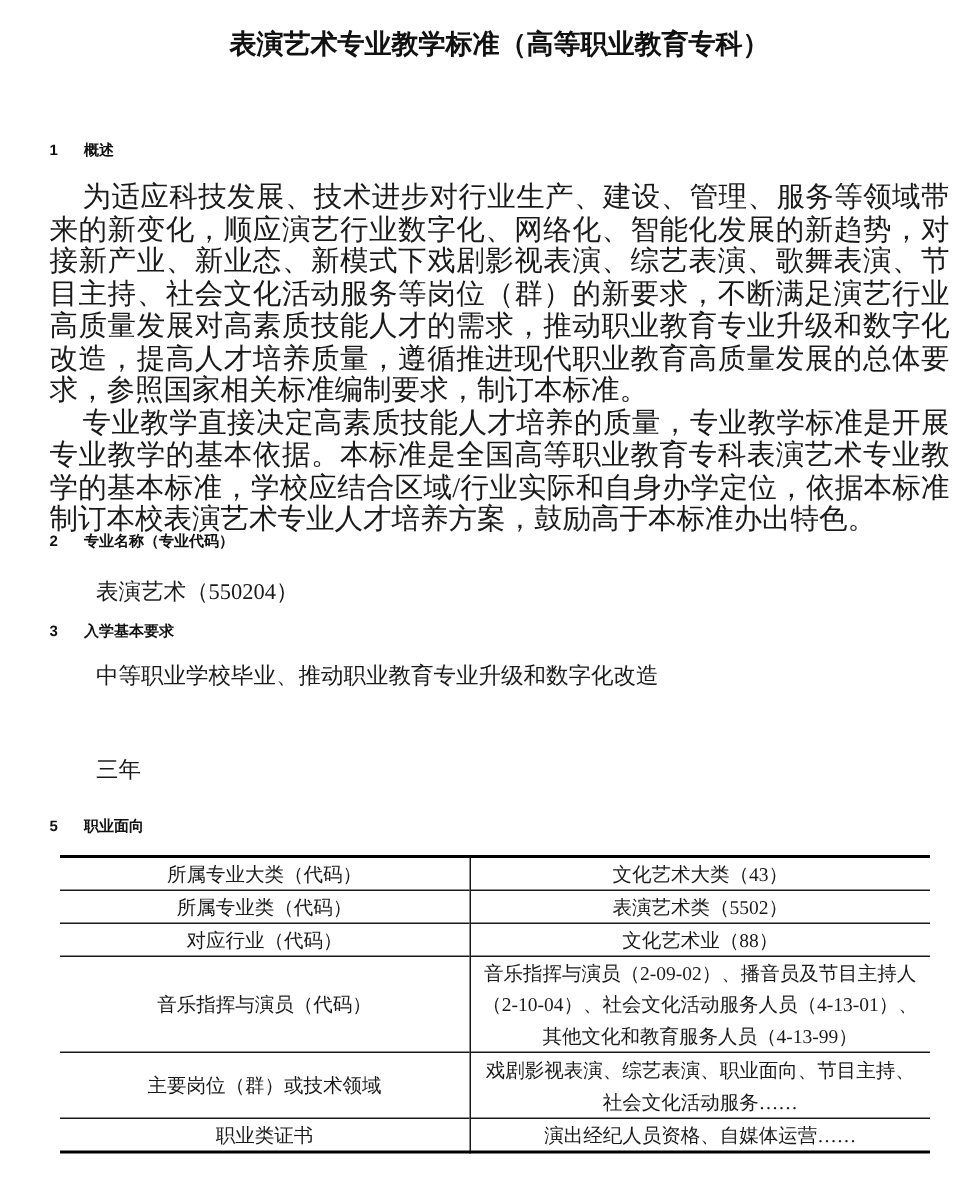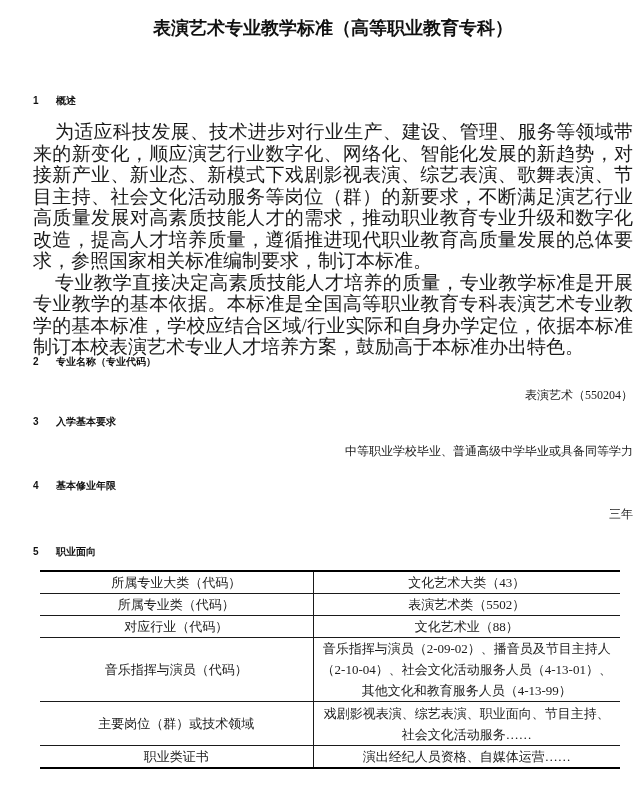--- a/index.html
+++ b/index.html
@@ -10,21 +10,21 @@
     height: 787px;
     background: #ffffff;
     color: #1a1a1a;
     font-family: "Liberation Serif", "DejaVu Serif", serif;
     overflow: hidden;
   }
   .doc-title {
     position: absolute;
     top: 17px; left: 33px; width: 600px;
     text-align: center;
-    font-family: Liberation Mono, monospace;
+    font-family: Liberation Serif, serif;
     font-weight: bold;
     font-size: 18px;
     line-height: 24px;
     color: #111;
   }
   .sec-heading {
     position: absolute;
     left: 33px; width: 600px;
     font-family: "Liberation Sans", "DejaVu Sans", sans-serif;
     font-weight: bold;
@@ -49,25 +49,24 @@
     line-height: 21.5px;
     text-align: justify;
     color: #1a1a1a;
   }
   .paras { top: 121px; }
   .paras p { text-indent: 22px; }
   .sec-content {
     position: absolute;
     left: 33px; width: 600px;
     padding-left: 31px;
-    font-size: 12px;
+    font-size: 15px;
     line-height: 20px;
     color: #1a1a1a;
     white-space: nowrap;
-    text-align: right;
   }
   .c2 { top: 385px; }
   .c3 { top: 441px; }
   .c4 { top: 504px; }
   .career-table {
     position: absolute;
     top: 570px; left: 40px;
     width: 580px;
     border-collapse: collapse;
     table-layout: fixed;
@@ -109,25 +108,22 @@
   </div>
 
   <div class="sec-heading h2">
     <span class="sec-num">2</span><span>专业名称（专业代码）</span>
   </div>
   <div class="sec-content c2">表演艺术（550204）</div>
 
   <div class="sec-heading h3">
     <span class="sec-num">3</span><span>入学基本要求</span>
   </div>
-  <div class="sec-content c3">中等职业学校毕业、普通高级中学毕业或具备同等学力</div>
+  <div class="sec-content c3">中等职业学校毕业、推动职业教育专业升级和数字化改造</div>
 
-  <div class="sec-heading h4">
-    <span class="sec-num">4</span><span>基本修业年限</span>
-  </div>
   <div class="sec-content c4">三年</div>
 
   <div class="sec-heading h5">
     <span class="sec-num">5</span><span>职业面向</span>
   </div>
 
   <table class="career-table">
     <tbody>
       <tr class="row-h1">
         <td class="label-cell">所属专业大类（代码）</td>

